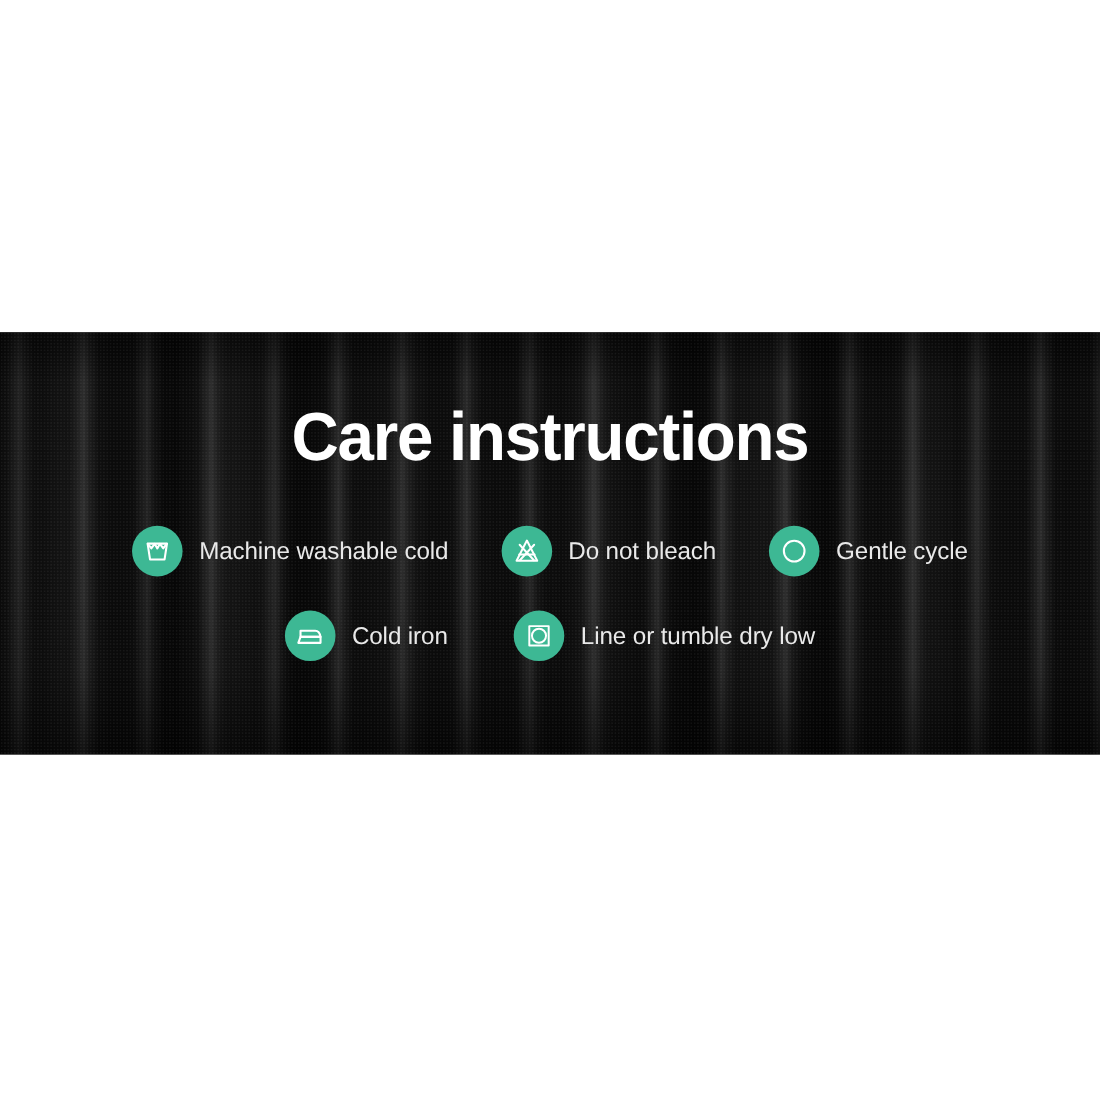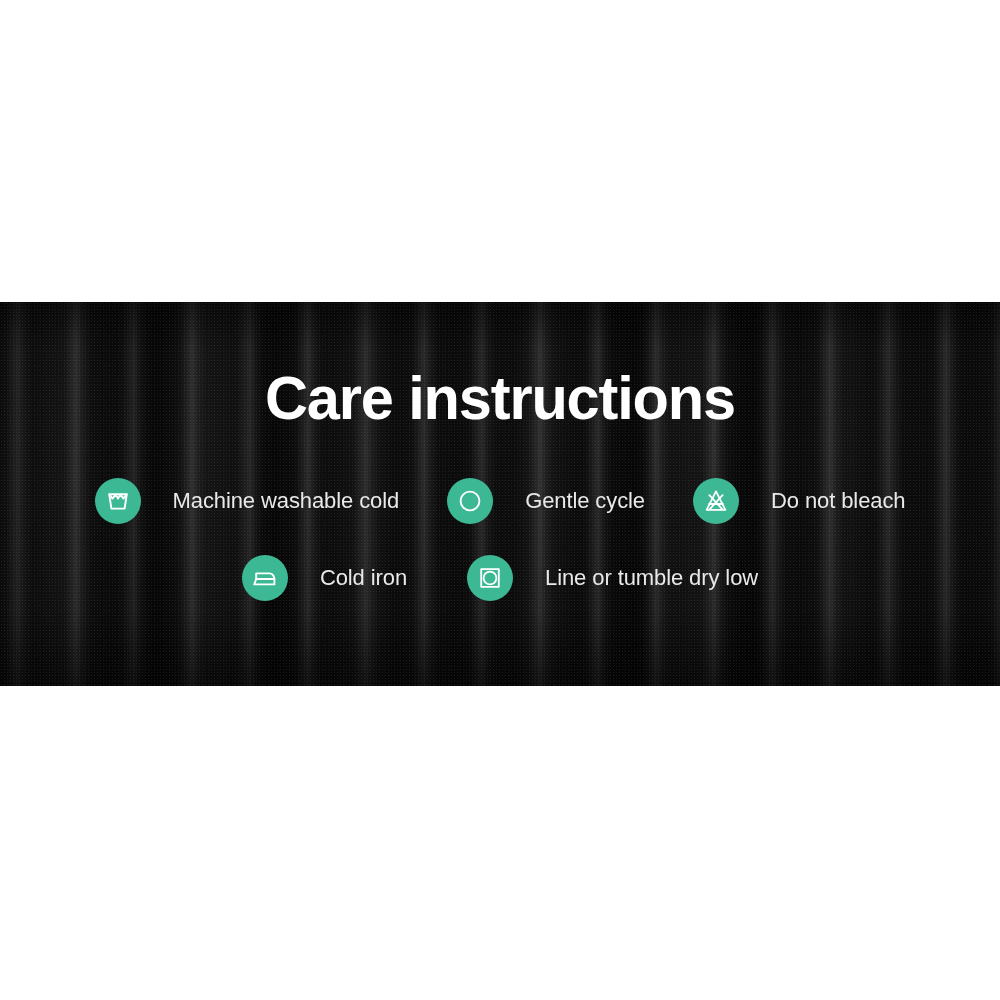--- a/index.html
+++ b/index.html
@@ -140,21 +140,21 @@
     justify-content: center;
     align-items: center;
     width: 1000px;
   }
   .care-row.row-1 { gap: 48px; margin-bottom: 31px; }
   .care-row.row-2 { gap: 60px; }
 
   .care-item {
     display: flex;
     align-items: center;
-    gap: 32px;
+    gap: 15px;
   }
 
   .badge {
     width: 46px;
     height: 46px;
     border-radius: 50%;
     background: #3db894;
     display: flex;
     align-items: center;
     justify-content: center;
@@ -198,39 +198,39 @@
             <svg width="26" height="26" viewBox="0 0 26 26" fill="none" stroke="#ffffff" stroke-width="1.9" stroke-linejoin="round" stroke-linecap="round">
               <path d="M4.2 6.2 L21.8 6.2 L19.6 20.6 L6.4 20.6 Z"></path>
               <path d="M4.4 6.4 L7.6 10.6 L10.6 6.4 L13.0 10.6 L15.4 6.4 L18.4 10.6 L21.6 6.4"></path>
             </svg>
           </span>
           <span class="care-label">Machine washable cold</span>
         </div>
 
         <div class="care-item">
           <span class="badge">
-            <svg width="26" height="26" viewBox="0 0 26 26" fill="none" stroke="#ffffff" stroke-width="1.9">
-              <circle cx="13" cy="13" r="9.4"></circle>
-            </svg>
-          </span>
-          <span class="care-label">Gentle cycle</span>
-        </div>
-
-        <div class="care-item">
-          <span class="badge">
             <svg width="26" height="26" viewBox="0 0 26 26" fill="none" stroke="#ffffff" stroke-width="1.8" stroke-linejoin="round" stroke-linecap="round">
               <path d="M13 3.4 L22.4 21.8 L3.6 21.8 Z"></path>
               <path d="M6.0 16.0 L20.0 16.0"></path>
               <path d="M6.6 21.3 L19.6 7.2"></path>
               <path d="M19.4 21.3 L6.4 7.2"></path>
             </svg>
           </span>
           <span class="care-label">Do not bleach</span>
         </div>
 
+        <div class="care-item">
+          <span class="badge">
+            <svg width="26" height="26" viewBox="0 0 26 26" fill="none" stroke="#ffffff" stroke-width="1.9">
+              <circle cx="13" cy="13" r="9.4"></circle>
+            </svg>
+          </span>
+          <span class="care-label">Gentle cycle</span>
+        </div>
+
       </div>
 
       <div class="care-row row-2">
 
         <div class="care-item">
           <span class="badge">
             <svg width="27" height="27" viewBox="0 0 27 27" fill="none" stroke="#ffffff" stroke-width="1.9" stroke-linejoin="round" stroke-linecap="round">
               <path d="M5.2 8.4 L18.6 8.4 C21.4 8.4 22.9 11.0 23.4 14.0 L23.4 14.0 L5.2 14.0 Z"></path>
               <path d="M3.2 19.4 L23.4 19.4 L23.4 14.0 L5.2 14.0 Z"></path>
             </svg>

